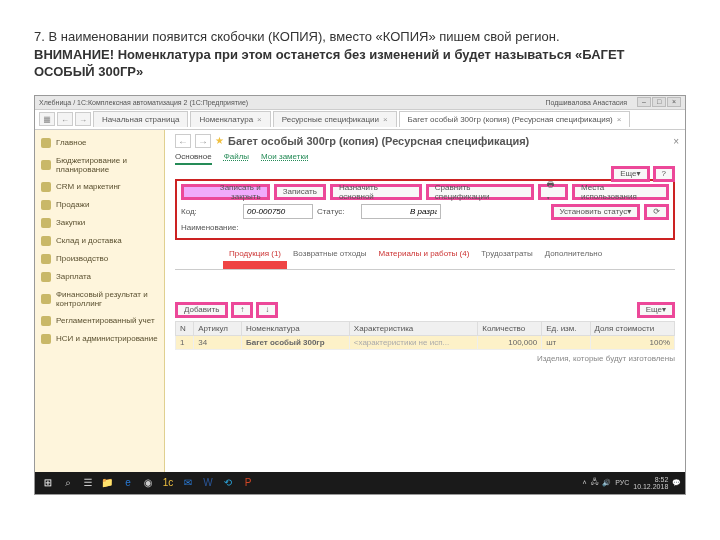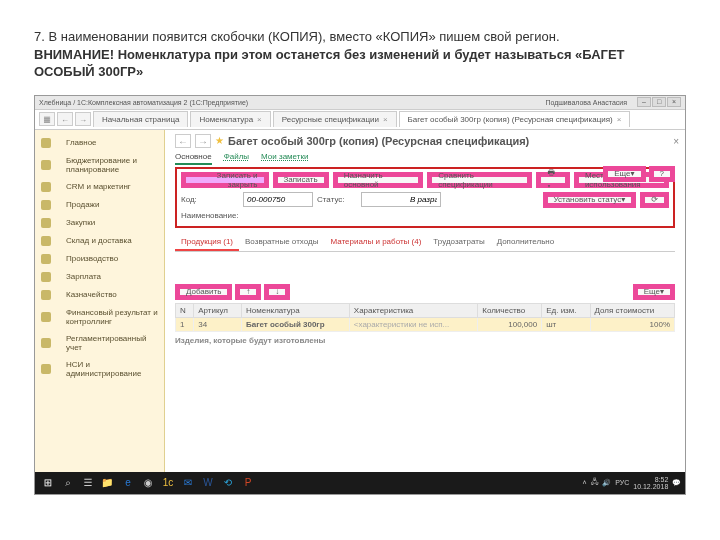--- a/index.html
+++ b/index.html
@@ -12,49 +12,49 @@
   .titlebar .right { display: flex; gap: 4px; align-items: center; }
   .winbtns { display: flex; gap: 1px; margin-left: 6px; }
   .winbtns div { width: 14px; height: 10px; background: #ddd; border: 1px solid #bbb; text-align: center; line-height: 8px; }
   .tabbar { height: 20px; background: #fff; display: flex; align-items: center; padding: 0 4px; font-size: 8px; border-bottom: 1px solid #ccc; gap: 2px; }
   .navbtn { width: 16px; height: 14px; border: 1px solid #ccc; background: #f4f4f4; display: flex; align-items: center; justify-content: center; color: #888; }
   .tab { padding: 3px 8px; border: 1px solid #ccc; border-bottom: none; background: #f4f4f4; color: #555; white-space: nowrap; }
   .tab.active { background: #fff; }
   .tab .x { margin-left: 4px; color: #999; }
   .main { display: flex; height: calc(100% - 34px); }
   .sidebar { width: 130px; background: #fef5dc; border-right: 1px solid #e0d090; padding: 4px 0; }
-  .side-item { display: flex; align-items: center; padding: 4px 6px; font-size: 8px; color: #5a5030; gap: 15px; cursor: pointer; }
+  .side-item { display: flex; align-items: center; padding: 4px 6px; font-size: 8px; color: #5a5030; gap: 5px; cursor: pointer; }
   .side-item .ic { width: 10px; height: 10px; background: #c9b868; border-radius: 2px; flex-shrink: 0; }
   .content { flex: 1; background: #fff; position: relative; padding: 4px 10px; }
   .hdr-row { display: flex; align-items: center; gap: 4px; margin-bottom: 4px; }
   .navarr { width: 16px; height: 14px; border: 1px solid #ccc; display: flex; align-items: center; justify-content: center; color: #999; }
   .star { color: #f0c040; }
   .form-title { font-size: 11px; font-weight: bold; color: #555; }
-  .sub-links { display: flex; gap: 12px; font-size: 8px; margin: 4px 0 2px 0; }
+  .sub-links { display: flex; gap: 12px; font-size: 8px; margin: 4px 0 14px 0; }
   .sub-links span { color: #258b57; text-decoration: underline dotted; cursor: pointer; }
   .sub-links .active { color: #444; text-decoration: none; border-bottom: 2px solid #258b57; padding-bottom: 2px; }
   .redbox { border: 2px solid #cc2222; padding: 3px 4px; margin-bottom: 6px; }
   .btnrow { display: flex; align-items: center; gap: 4px; margin-bottom: 4px; }
-  .btn { height: 16px; padding: 0 6px; border: 5px solid #ec4899; background: #f8f8f8; font-size: 8px; display: flex; align-items: center; color: #555; cursor: pointer; }
+  .btn { height: 16px; padding: 0 6px; border: 3px solid #ec4899; background: #f8f8f8; font-size: 8px; display: flex; align-items: center; color: #555; cursor: pointer; }
   .btn.gr { background: #f0abfc; text-align: right; }
   .fr { display: flex; align-items: center; gap: 4px; margin-bottom: 3px; }
   .lbl { font-size: 8px; color: #555; width: 58px; }
   .inp { height: 15px; border: 1px solid #bbb; background: #fff; font-size: 8px; padding: 0 3px; font-style: italic; }
   .close-x { position: absolute; top: 6px; right: 6px; font-size: 10px; color: #888; }
   .more-right { position: absolute; top: 36px; right: 10px; display: flex; gap: 3px; }
   .tabs2 { display: flex; font-size: 8px; border-bottom: 1px solid #ccc; margin-bottom: 3px; overflow: hidden; }
   .tabs2 span { padding: 3px 6px; color: #666; white-space: nowrap; cursor: pointer; }
-  .tabs2 .act { border-bottom: 2px solid #ef4444; }
+  .tabs2 .act { border-bottom: 8px solid #ef4444; margin-left: 48px; }
   .tabs2 .red { color: #c33; }
   .tbtoolbar { display: flex; gap: 3px; margin-bottom: 3px; align-items: center; margin-top: 32px; }
   .tbl { width: 100%; border-collapse: collapse; font-size: 8px; }
   .tbl th { background: #f0f0f0; border: 1px solid #ddd; padding: 2px 4px; text-align: left; font-weight: normal; color: #555; }
   .tbl td { border: 1px solid #eee; padding: 2px 4px; color: #666; }
   .tbl tr.sel td { background: #fdf1c8; }
-  .note { font-size: 8px; color: #888; text-align: left; margin-top: 4px; font-weight: bold; }
+  .note { font-size: 8px; color: #888; text-align: right; margin-top: 4px; }
   .taskbar { position: absolute; bottom: 0; left: 0; right: 0; height: 22px; background: #1a1a1a; display: flex; align-items: center; padding: 0 4px; justify-content: space-between; }
   .task-left { display: flex; gap: 2px; align-items: center; }
   .tb-ic { width: 18px; height: 16px; display: flex; align-items: center; justify-content: center; color: #ccc; font-size: 10px; }
   .win { color: #fff; }
   .task-right { display: flex; gap: 4px; align-items: center; color: #ccc; font-size: 7px; }
   .clock { text-align: right; line-height: 1; }
 </style>
 </head>
 <body>
 
@@ -113,24 +113,20 @@
             <span class="ic"></span>
             <span>Склад и доставка</span>
           </div>
         <div class="side-item">
             <span class="ic"></span>
             <span>Производство</span>
           </div>
         <div class="side-item">
             <span class="ic"></span>
             <span>Зарплата</span>
-          </div>
-        <div class="side-item">
-            <span class="ic"></span>
-            <span>Казначейство</span>
           </div>
         <div class="side-item">
             <span class="ic"></span>
             <span>Финансовый результат и контроллинг</span>
           </div>
         <div class="side-item">
             <span class="ic"></span>
             <span>Регламентированный учет</span>
           </div>
         <div class="side-item">

